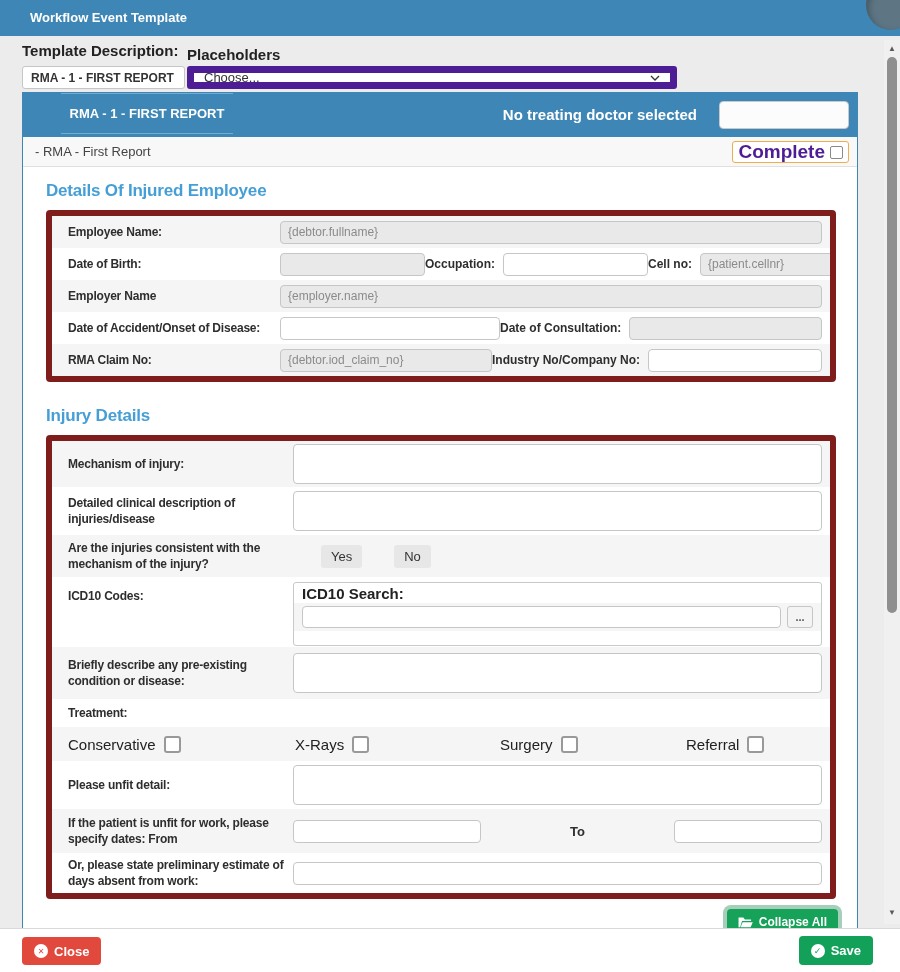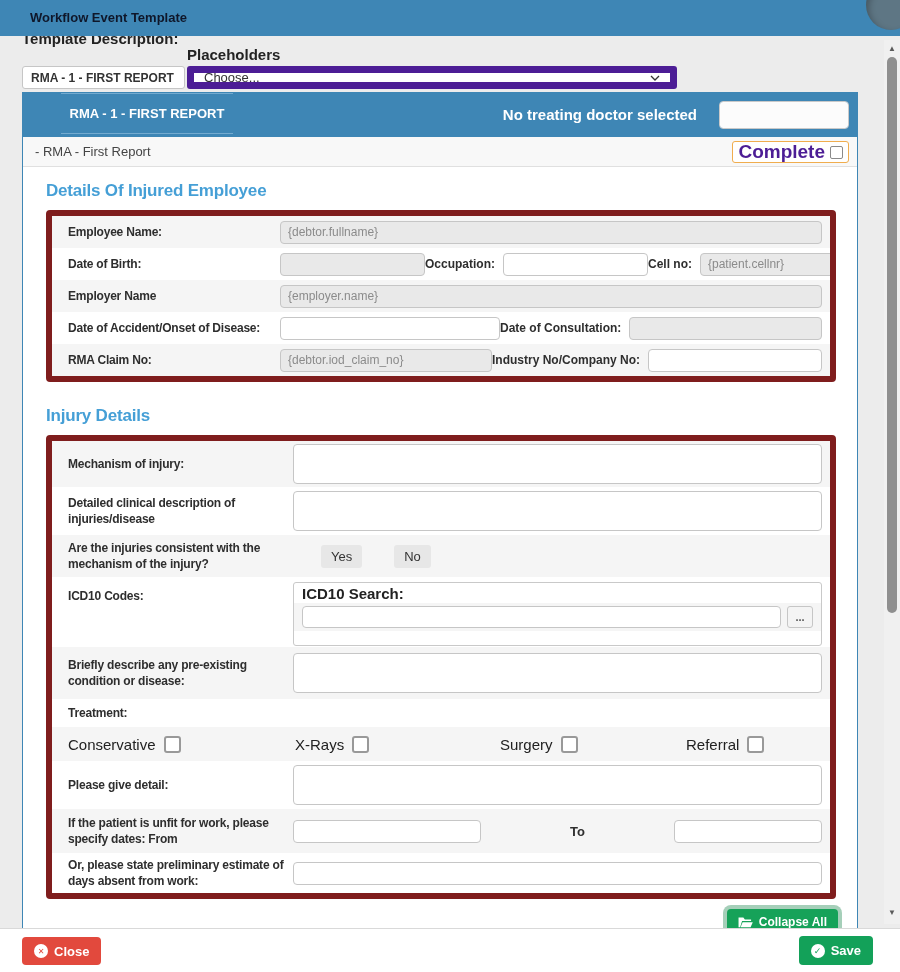--- a/index.html
+++ b/index.html
@@ -2,27 +2,27 @@
 <html><head>
 <meta charset="utf-8">
 <style>
   * { box-sizing: border-box; margin: 0; padding: 0; }
   html,body { background:#ececec; }
   body { font-family:"Liberation Sans","DejaVu Sans",sans-serif; }
   .page { position:relative; width:900px; height:972px; background:#ececec; overflow:hidden; }
 
   
   .titlebar { position:absolute; left:0; top:0; width:900px; height:36px; background:#3e86b5; z-index:20; }
-  .titlebar .title { color:#0f172a; font-size:13px; font-weight:bold; line-height:36px; padding-left:30px; }
+  .titlebar .title { color:#ffffff; font-size:13px; font-weight:bold; line-height:36px; padding-left:30px; }
   .corner-widget { position:absolute; right:-16px; top:-20px; width:50px; height:50px; border-radius:50%;
     background:#5e7684; box-shadow: inset 3px 3px 6px rgba(0,0,0,.25); z-index:25; }
 
   
   .toolbar-label { position:absolute; font-size:15px; font-weight:600; color:#222; }
-  .lbl-tdesc { left:22px; top:30px;text-align:center; }
+  .lbl-tdesc { left:22px; top:42px;text-align:center; }
   .lbl-ph   { left:187px; top:46px; }
   .tdesc-input { position:absolute; left:22px; top:66px; width:163px; height:23px; border:1px solid #c6c6c6;
     border-radius:3px; background:#fff; font-family:inherit; font-size:12px; font-weight:600; color:#333; padding:0 8px; }
   .ph-select { position:absolute; left:187px; top:66px; width:490px; height:23px; border:7px solid #4c1d95;
     border-radius:3px; background:#fff; display:flex; align-items:center; padding:0 10px; cursor:default; }
   .ph-select .sel-text { flex:1; font-size:13px; color:#333; }
 
   
   .panel { position:absolute; left:22px; top:92px; width:836px; height:840px; background:#fff;
     border:1px solid #3e86b5; border-bottom:none; }
@@ -251,21 +251,21 @@
               <span class="t-lbl">Surgery</span>
               <span class="tbox"></span>
             </div>
             <div class="tcell">
               <span class="t-lbl">Referral</span>
               <span class="tbox"></span>
             </div>
           </div>
         </div>
         <div class="frow inj-row r-det">
-          <span class="lbl">Please give detail:</span>
+          <span class="lbl">Please unfit detail:</span>
           <textarea class="fld grow" style=""></textarea>
         </div>
         <div class="frow inj-row r-unfit gray">
           <span class="lbl">If the patient is unfit for work, please specify dates: From</span>
           <input class="fld unfit-from" style="">
           <span class="to-lbl">To</span>
           <input class="fld unfit-to" style="">
         </div>
         <div class="frow inj-row r-est">
           <span class="lbl">Or, please state preliminary estimate of days absent from work:</span>

